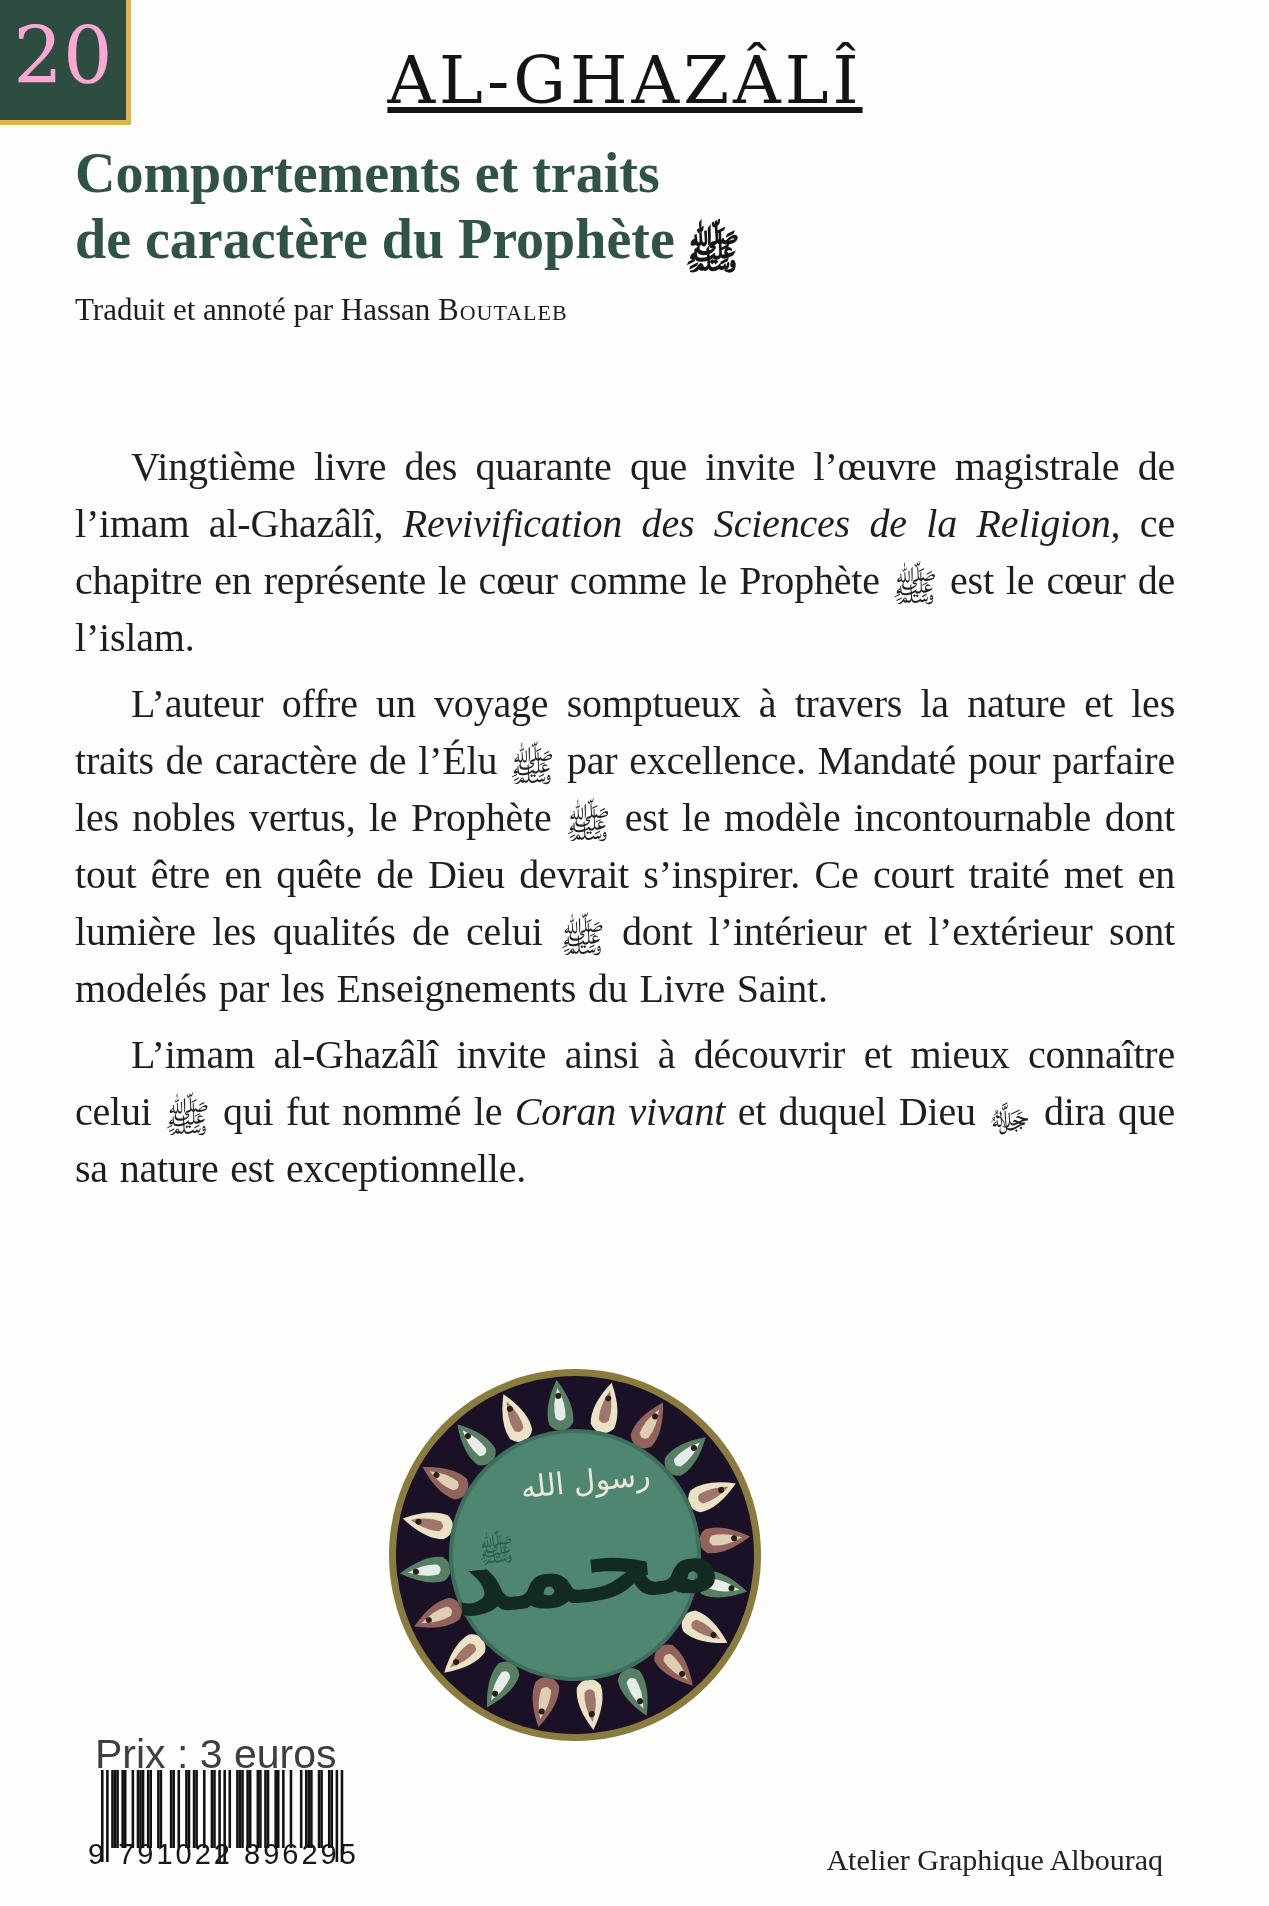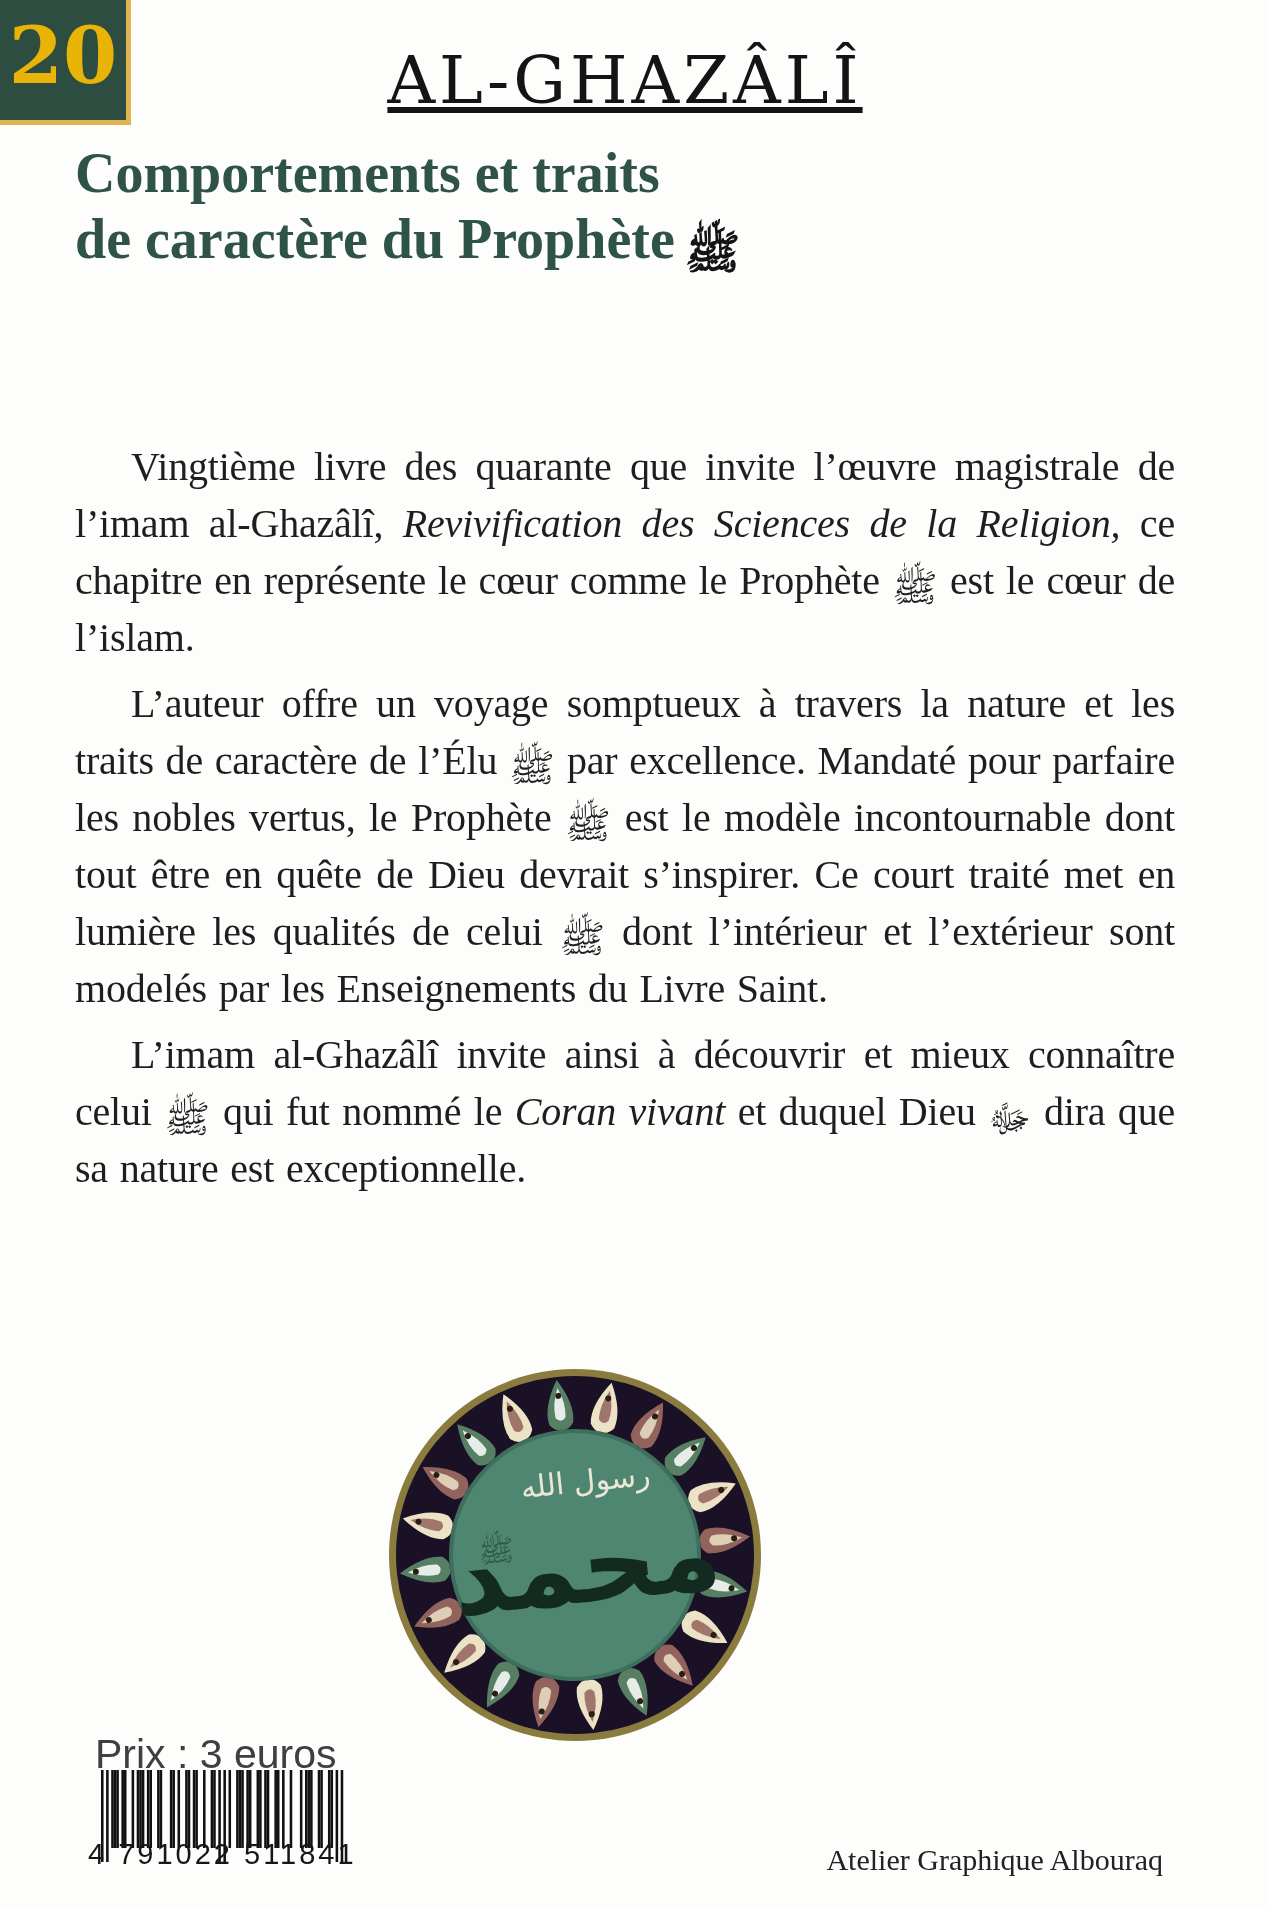--- a/index.html
+++ b/index.html
@@ -16,23 +16,23 @@
   .badge{
     position:absolute;left:0;top:0;
     width:126px;height:120px;
     background:#2e4d41;
     border-right:5px solid #e0b54f;
     border-bottom:5px solid #e0b54f;
     display:flex;align-items:center;justify-content:center;
   }
   .badge-num{
     font-family:"DejaVu Serif", serif;
-    font-weight:bold;
+    font-weight:normal;
     font-size:78px;
-    color:#eab308;
+    color:#f9a8d4;
     line-height:1;
     transform:translateY(-4px);
   }
   
   .author{
     position:absolute;left:75px;top:42px;width:1100px;
     text-align:center;
     font-family:"DejaVu Serif", serif;
     font-size:66px;
     letter-spacing:4px;
@@ -134,20 +134,23 @@
     <span class="badge-num">20</span>
   </div>
 
   <div class="author">AL-GHAZÂLÎ</div>
 
   <div class="title">
     <span>Comportements et traits</span><br>
     <span>de caractère du Prophète</span><span class="hon-lg">ﷺ</span>
   </div>
 
+  <div class="translator">
+    <span>Traduit et annoté par Hassan </span><span class="surname">Boutaleb</span>
+  </div>
 
   <div class="body-text">
       <p class="para"><span>Vingtième livre des quarante que invite l’œuvre magistrale de l’imam al-Ghazâlî, </span><span class="it">Revivification des Sciences de la Religion,</span><span> ce chapitre en représente le cœur comme le Prophète </span><span class="hon">ﷺ</span><span> est le cœur de l’islam.</span></p>
       <p class="para"><span>L’auteur offre un voyage somptueux à travers la nature et les traits de caractère de l’Élu </span><span class="hon">ﷺ</span><span> par excellence. Mandaté pour parfaire les nobles vertus, le Prophète </span><span class="hon">ﷺ</span><span> est le modèle incontournable dont tout être en quête de Dieu devrait s’inspirer. Ce court traité met en lumière les qualités de celui </span><span class="hon">ﷺ</span><span> dont l’intérieur et l’extérieur sont modelés par les Enseignements du Livre Saint.</span></p>
       <p class="para"><span>L’imam al-Ghazâlî invite ainsi à découvrir et mieux connaître celui </span><span class="hon">ﷺ</span><span> qui fut nommé le </span><span class="it">Coran vivant</span><span> et duquel Dieu </span><span class="hon">ﷻ</span><span> dira que sa nature est exceptionnelle.</span></p>
     </div>
 
   <div class="medallion">
     <svg viewBox="-190 -190 380 380" width="380" height="380">
       <g transform="rotate(-6)">
@@ -314,17 +317,17 @@
         <rect x="212.55" y="0" width="2.55" height="78" fill="#111"></rect>
         <rect x="215.10" y="0" width="2.55" height="78" fill="#111"></rect>
         <rect x="222.75" y="0" width="2.55" height="78" fill="#111"></rect>
         <rect x="225.30" y="0" width="2.55" height="78" fill="#111"></rect>
         <rect x="232.95" y="0" width="2.55" height="78" fill="#111"></rect>
         <rect x="235.50" y="0" width="2.55" height="78" fill="#111"></rect>
         <rect x="240.60" y="0" width="2.55" height="92" fill="#111"></rect>
         <rect x="245.70" y="0" width="2.55" height="92" fill="#111"></rect>
       </svg>
   </div>
-  <div class="barcode-digits">4 791022 511841</div>
+  <div class="barcode-digits">9 791022 896295</div>
 
   <div class="studio">Atelier Graphique Albouraq</div>
 
 </div>
 
 </body></html>

